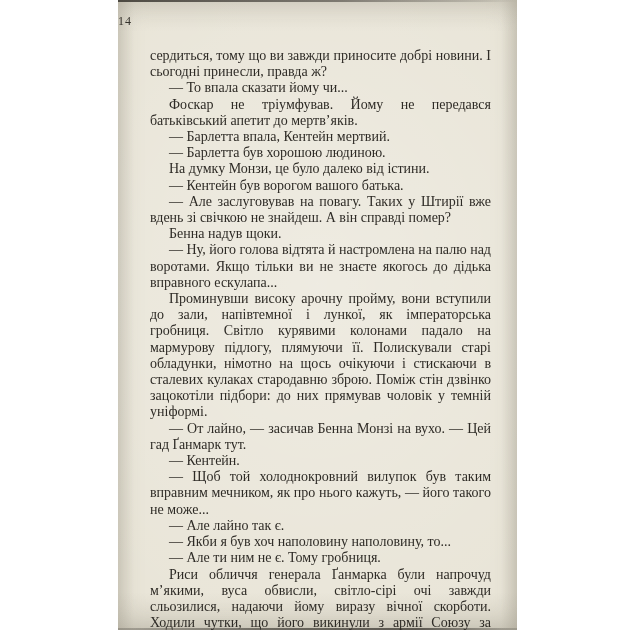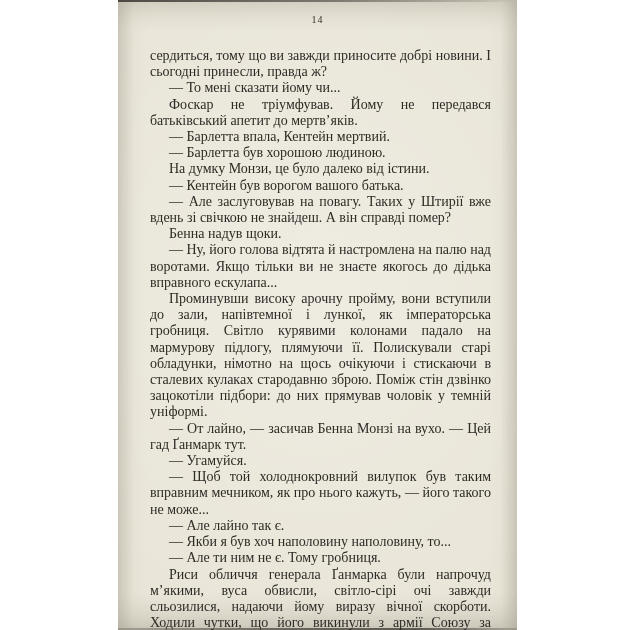--- a/index.html
+++ b/index.html
@@ -45,22 +45,21 @@
   .photo-edge.bottom {
     bottom: 0;
     background: linear-gradient(90deg, rgba(55,52,46,0.25) 0%, rgba(55,52,46,0.65) 40%, rgba(55,52,46,0.75) 75%, rgba(55,52,46,0.2) 100%);
   }
 
   .page-number {
     position: absolute;
     left: 0;
     top: 14px;
     width: 100%;
-    text-align: center;
-    font-size: 10px;
+    font-size: 12px;
     letter-spacing: 1px;
     color: #35322c;
   }
 
   .page-text {
     position: absolute;
     left: 32px;
     top: 48px;
     width: 341px;
     font-size: 14px;
@@ -84,32 +83,32 @@
 
 <div class="stage">
   <div class="photo">
     <div class="photo-edge top"></div>
     <div class="photo-edge bottom"></div>
 
     <div class="page-number">14</div>
 
     <div class="page-text">
         <p class="no-indent">сердиться, тому що ви завжди приносите добрі новини. І сьогодні принесли, правда ж?</p>
-        <p>— То мені сказати йому чи...</p>
+        <p>— То впала сказати йому чи...</p>
         <p>Фоскар не тріумфував. Йому не передався батьківський апетит до мертв’яків.</p>
         <p>— Барлетта впала, Кентейн мертвий.</p>
         <p>— Барлетта був хорошою людиною.</p>
         <p>На думку Монзи, це було далеко від істини.</p>
         <p>— Кентейн був ворогом вашого батька.</p>
         <p>— Але заслуговував на повагу. Таких у Штирії вже вдень зі свічкою не знайдеш. А він справді помер?</p>
         <p>Бенна надув щоки.</p>
         <p>— Ну, його голова відтята й настромлена на палю над воротами. Якщо тільки ви не знаєте якогось до дідька вправного ескулапа...</p>
         <p>Проминувши високу арочну пройму, вони вступили до зали, напівтемної і лункої, як імператорська гробниця. Світло курявими колонами падало на мармурову підлогу, плямуючи її. Полискували старі обладунки, німотно на щось очікуючи і стискаючи в сталевих кулаках стародавню зброю. Поміж стін дзвінко зацокотіли підбори: до них прямував чоловік у темній уніформі.</p>
         <p>— От лайно, — засичав Бенна Монзі на вухо. — Цей гад Ґанмарк тут.</p>
-        <p>— Угамуйся.</p>
+        <p>— Кентейн.</p>
         <p>— Щоб той холоднокровний вилупок був таким вправним мечником, як про нього кажуть, — його такого не може...</p>
         <p>— Але лайно так є.</p>
         <p>— Якби я був хоч наполовину наполовину, то...</p>
         <p>— Але ти ним не є. Тому гробниця.</p>
         <p>Риси обличчя генерала Ґанмарка були напрочуд м’якими, вуса обвисли, світло-сірі очі завжди сльозилися, надаючи йому виразу вічної скорботи. Ходили чутки, що його викинули з армії Союзу за аморальний зв’язок з іншим офіцером,</p>
       </div>
   </div>
 </div>
 
 </body></html>

